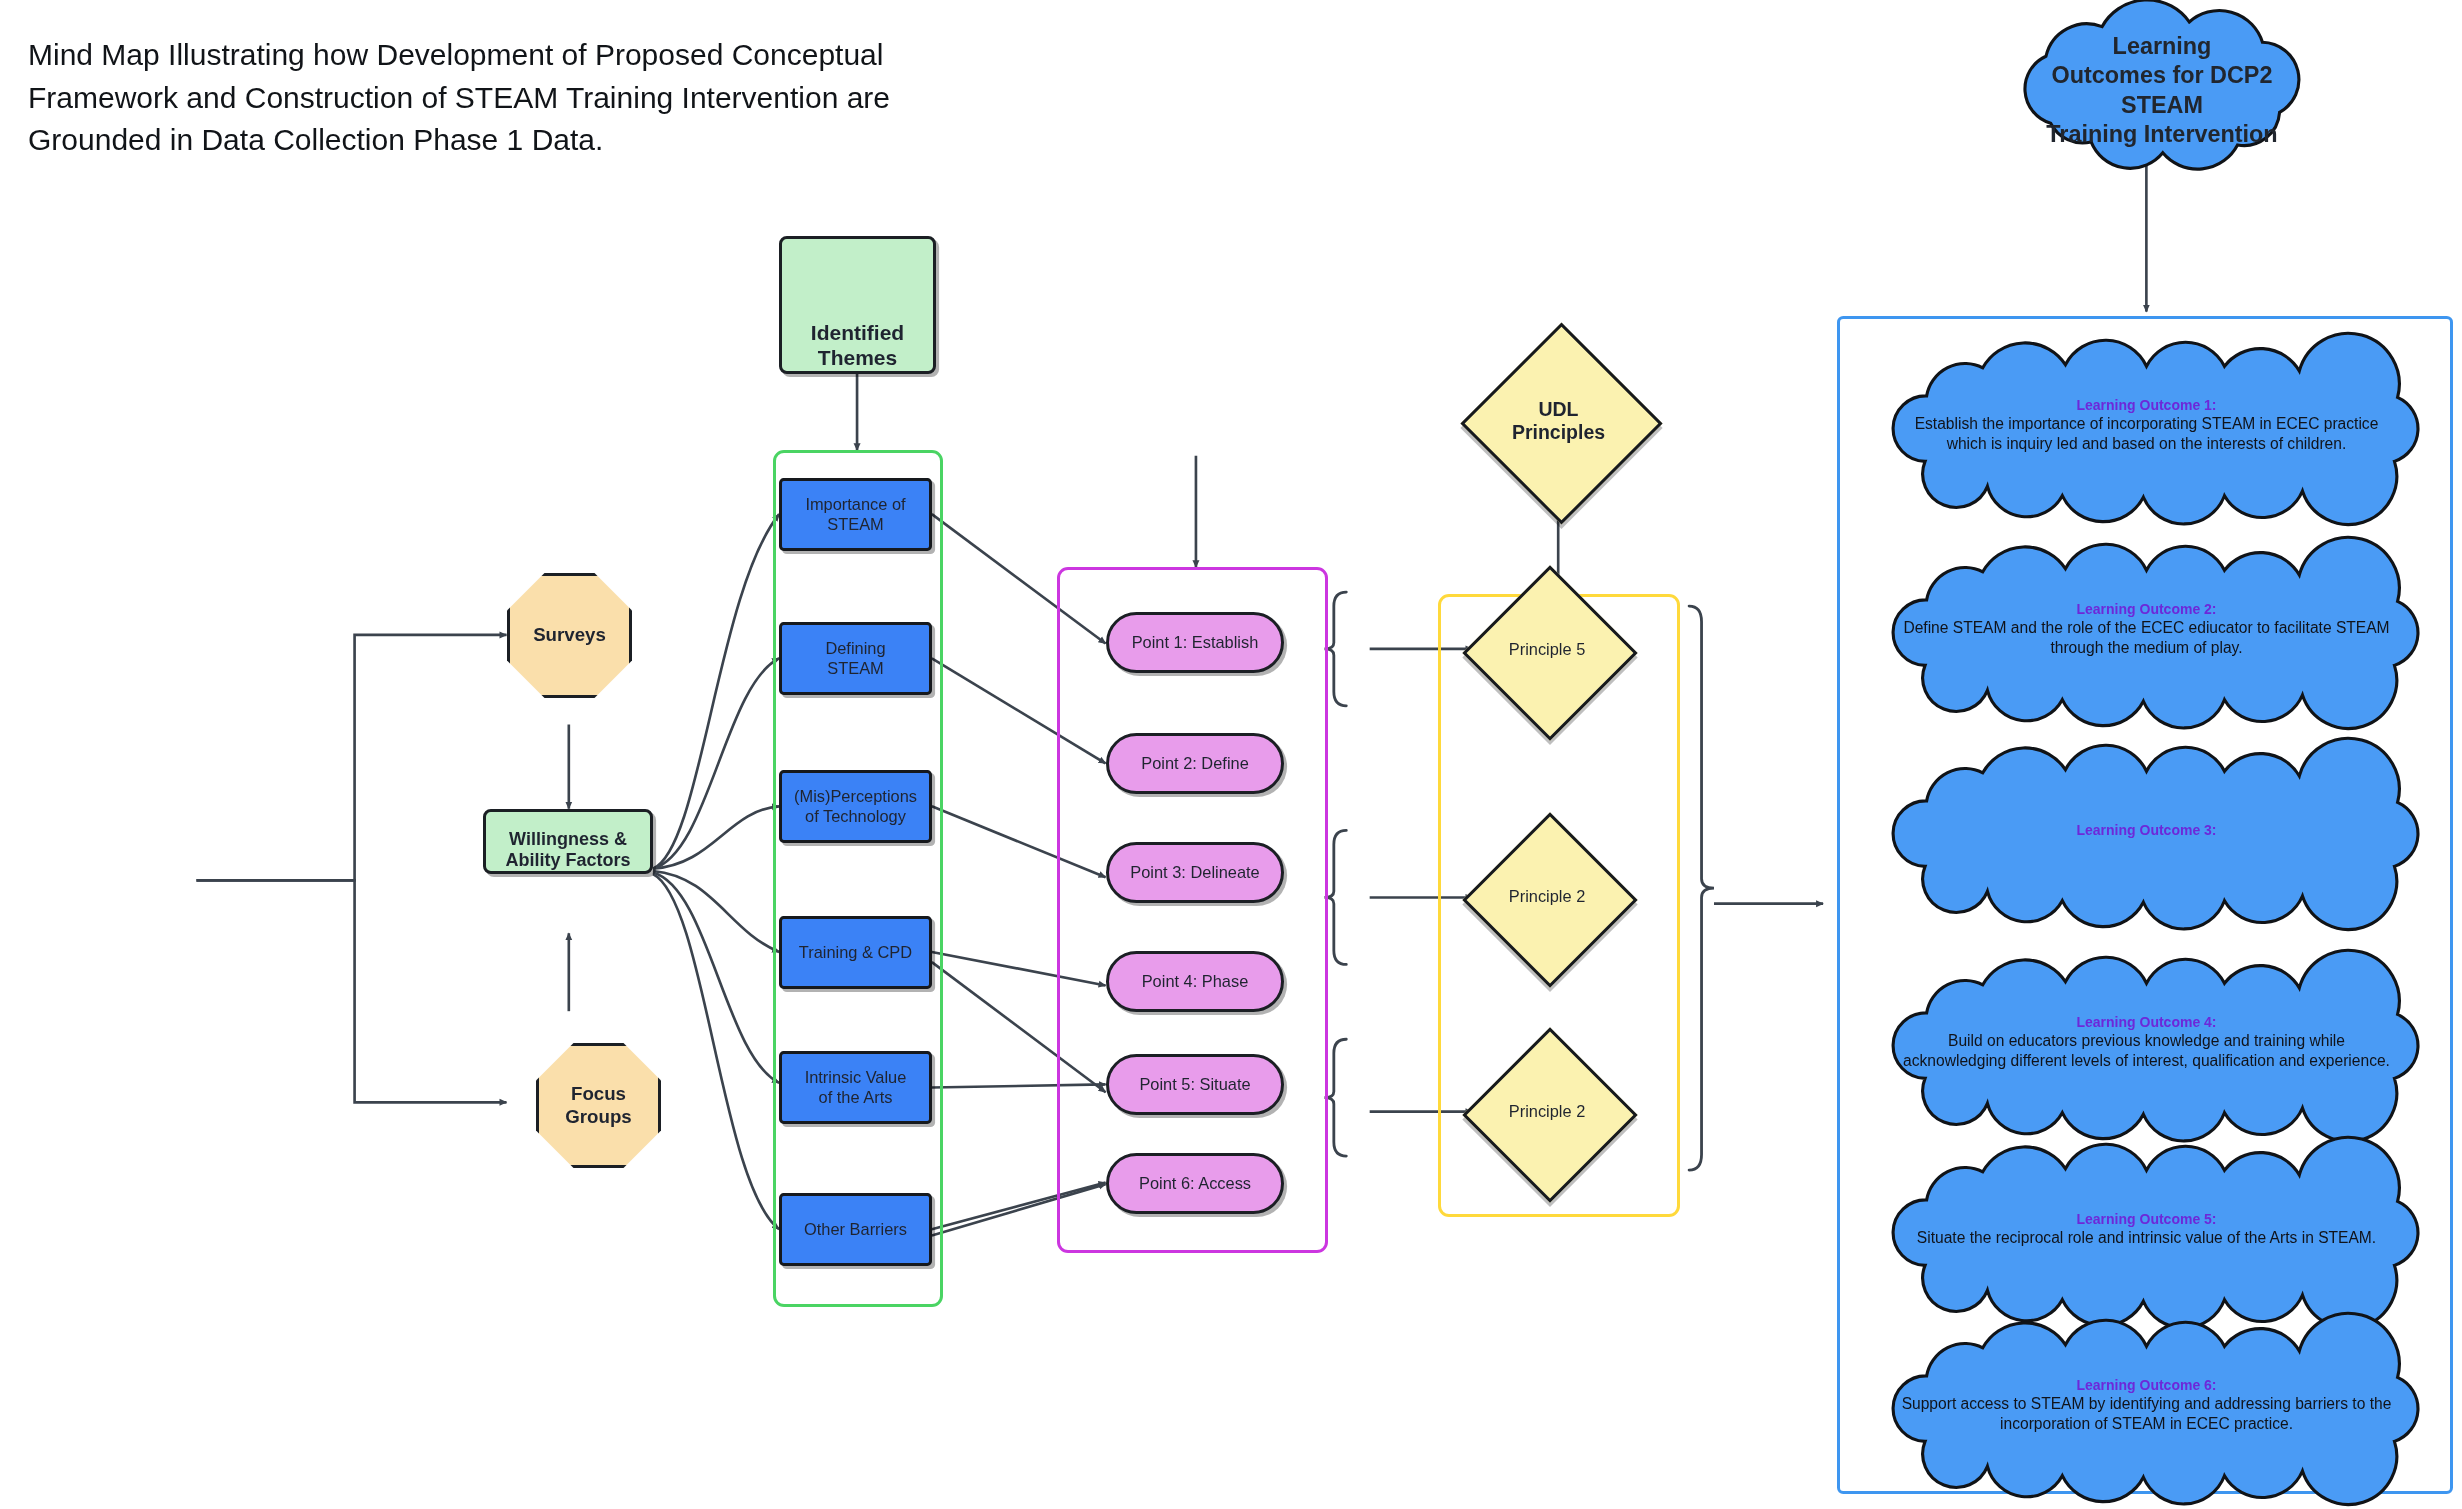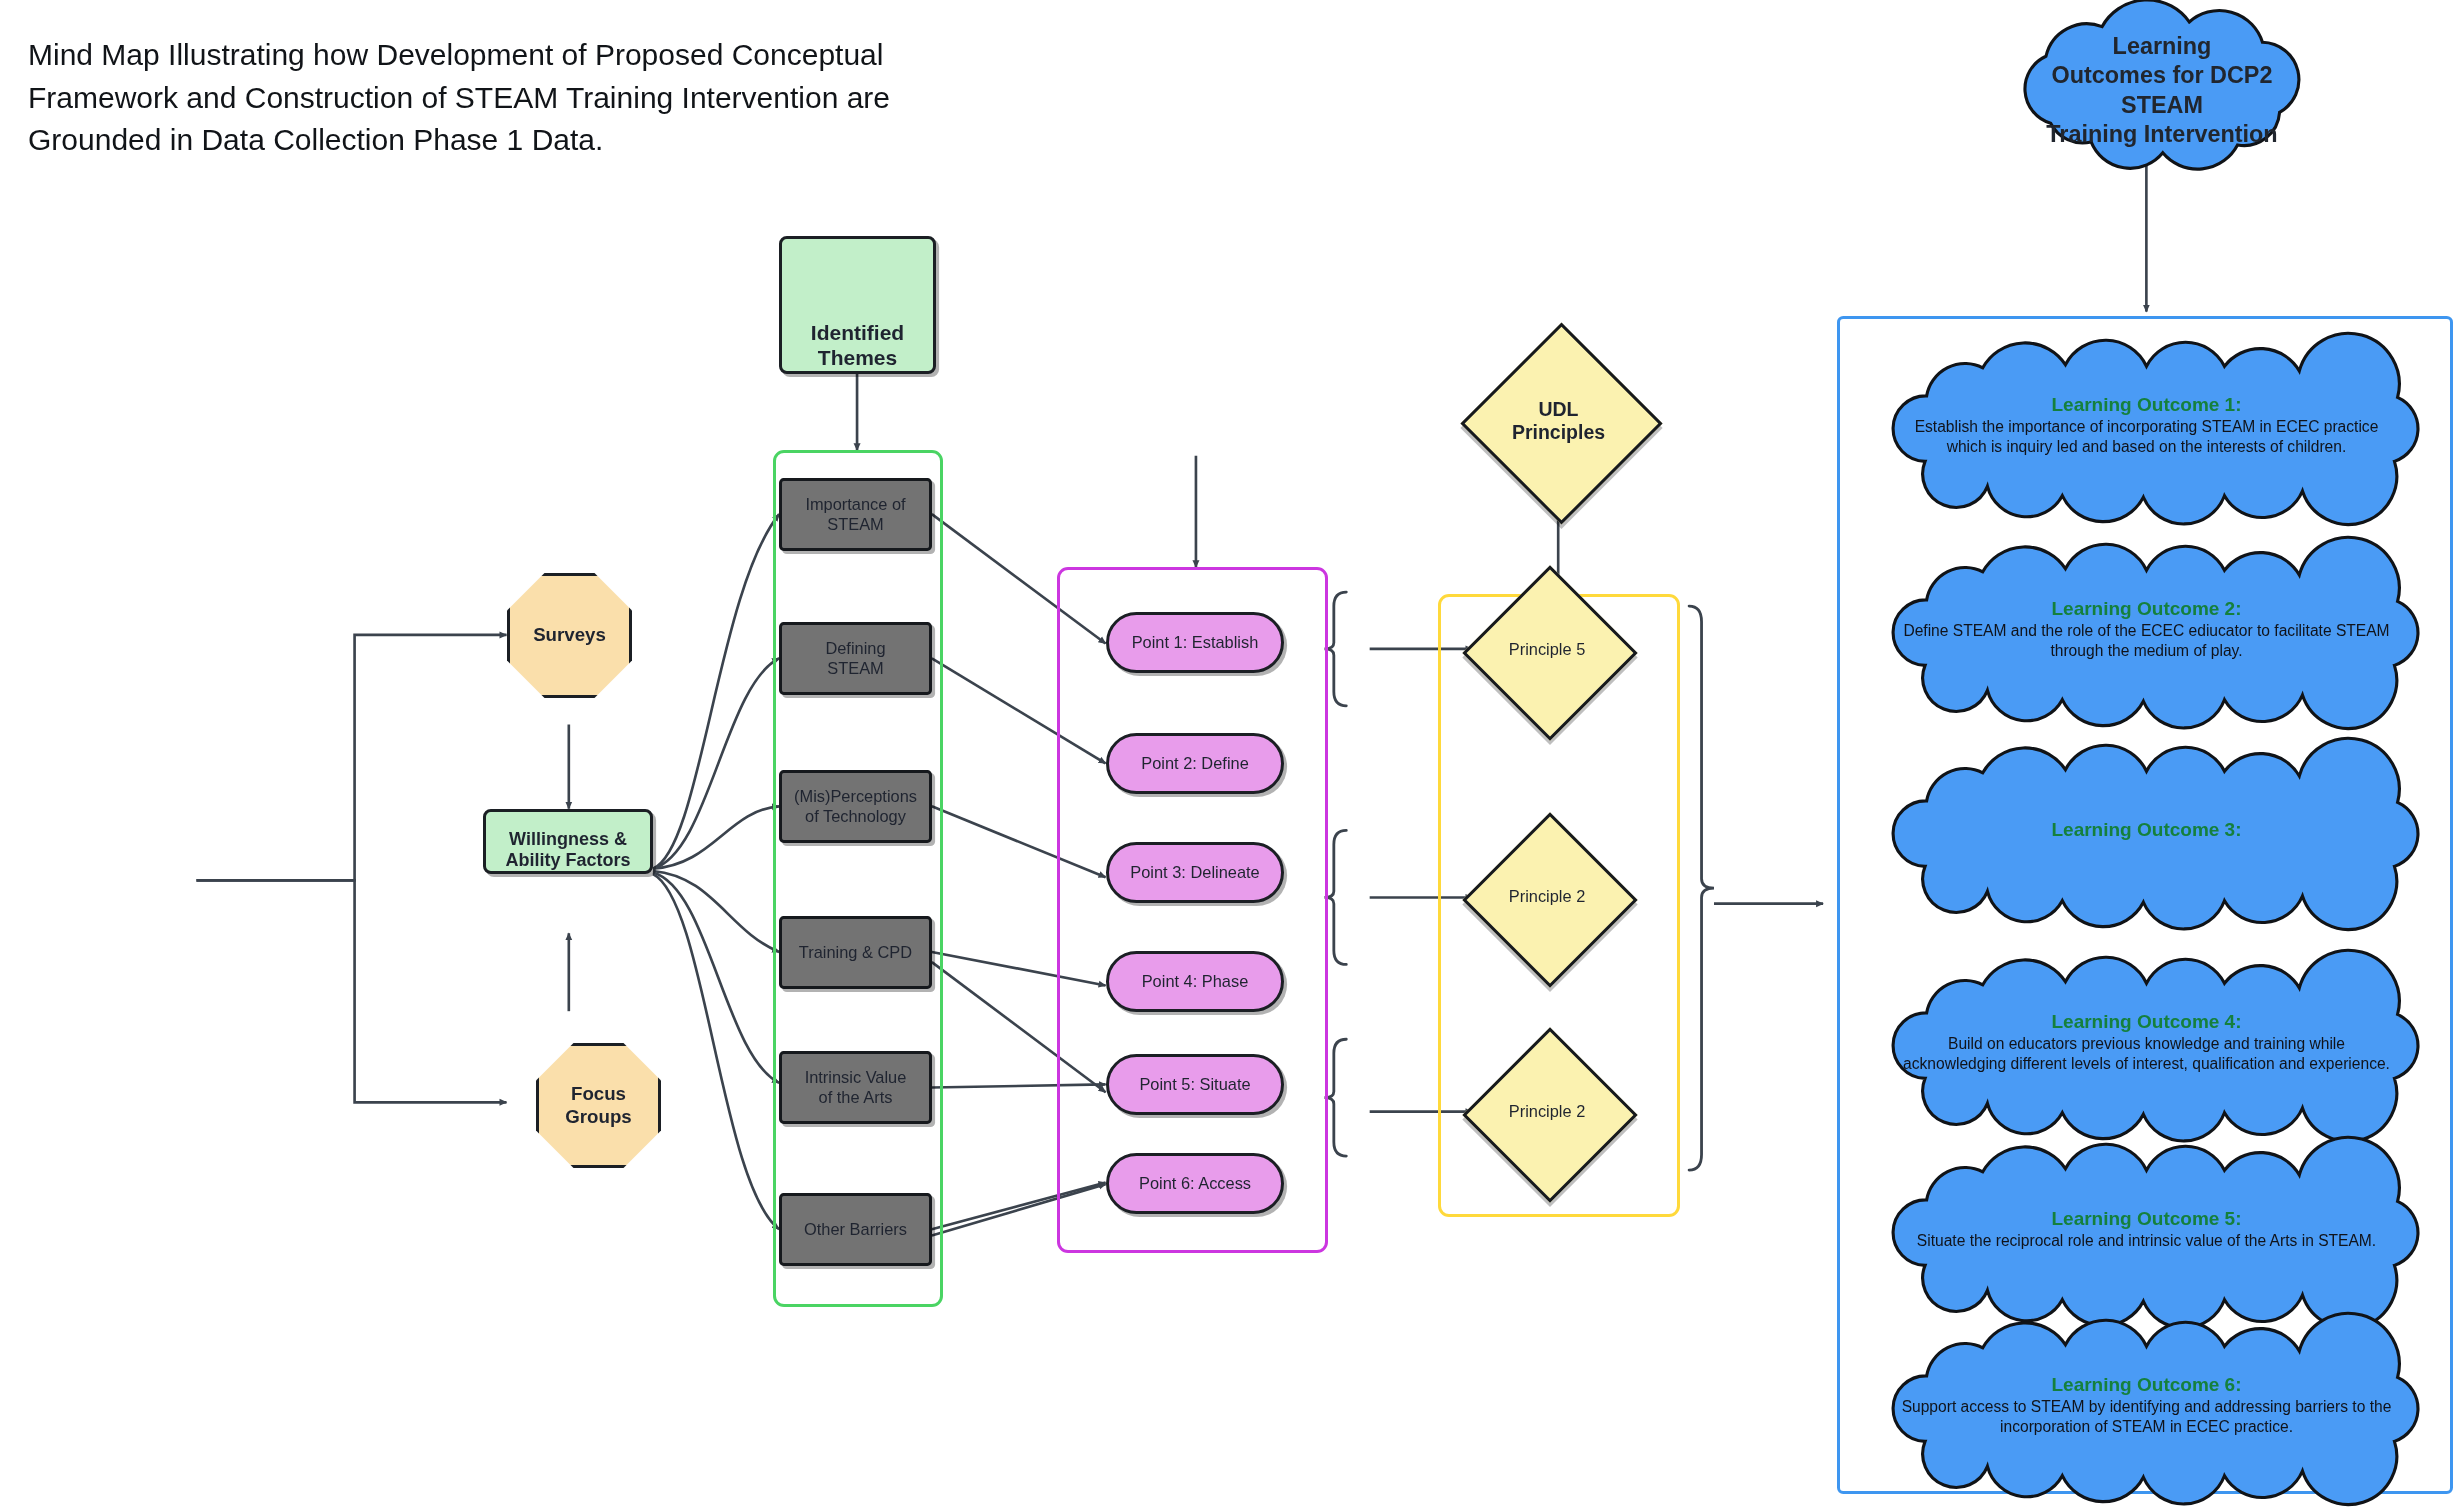--- a/index.html
+++ b/index.html
@@ -20,21 +20,21 @@
     font-size:30px;line-height:1.42;color:#111418;white-space:pre-line;
   }
 
   
   .rect{border:3.1px solid #1b1f24;border-radius:7.8px;box-shadow:3.1px 3.1px 0 rgba(0,0,0,.30);}
   .blue-rect{background:#cfe2f9;}
   .green-rect{background:#c2efc9;align-items:flex-end;}
   .octagon{background:#fadfab;border:3.1px solid #1b1f24;
     clip-path:polygon(30% 0,70% 0,100% 30%,100% 70%,70% 100%,30% 100%,0 70%,0 30%);
     filter:drop-shadow(3.1px 3.1px 0 rgba(0,0,0,.30));}
-  .theme{background:#737373;border:3.1px solid #16191d;border-radius:4.7px;
+  .theme{background:#3b82f6;border:3.1px solid #16191d;border-radius:4.7px;
     box-shadow:3.1px 3.1px 0 rgba(0,0,0,.30);}
   .pill{background:#e89ceb;border:3.1px solid #1b1f24;border-radius:778px;
     box-shadow:3.1px 3.1px 0 rgba(0,0,0,.30);}
   .ellipse{background:#e89ceb;border:3.1px solid #1b1f24;border-radius:50%/50%;
     box-shadow:3.1px 3.1px 0 rgba(0,0,0,.30);}
   .diamond-wrap{position:absolute;}
   .diamond{width:100%;height:100%;background:#fbf2b0;border:3.1px solid #16191d;
     transform:rotate(45deg);box-shadow:3.1px 3.1px 0 rgba(0,0,0,.25);}
   .diamond-label{position:absolute;inset:0;display:flex;align-items:center;
     justify-content:center;text-align:center;line-height:1.18;}
@@ -45,21 +45,21 @@
   #points-container{border:3.9px solid #cc36e0;}
   #principles-container{border:3.9px solid #ffd93b;}
   #outcomes-container{border:3.9px solid #3e96f0;border-radius:6.2px;}
 
   
   .cloud{position:absolute;}
   .cloud svg{position:absolute;left:0;top:0;overflow:visible;}
   .cloud .cloud-text{position:absolute;inset:0;display:flex;flex-direction:column;
     align-items:center;justify-content:center;text-align:center;padding:0 42px;
     box-sizing:border-box;}
-  .cloud .lo-title{font-weight:bold;font-size:19px;color:#15803d;margin-bottom:1.6px;}
+  .cloud .lo-title{font-weight:bold;font-size:14px;color:#6d28d9;margin-bottom:1.6px;}
   .cloud .lo-body{font-size:15.6px;color:#10131a;line-height:1.28;}
 
   #header-cloud .hc-text{position:absolute;inset:0;display:flex;align-items:center;
     justify-content:center;text-align:center;font-weight:bold;font-size:23.4px;
     color:#21262e;line-height:1.26;padding:0 31px;box-sizing:border-box;}
 </style>
 </head>
 <body>
 
 <div id="canvas">

